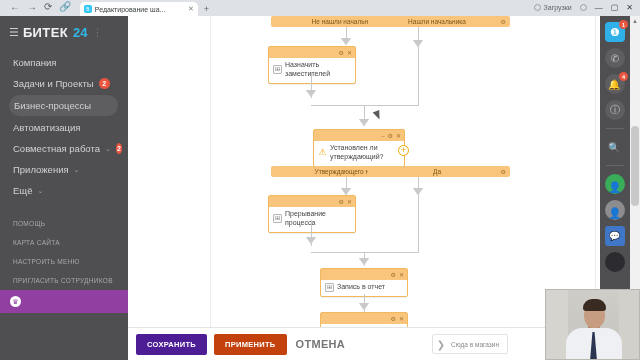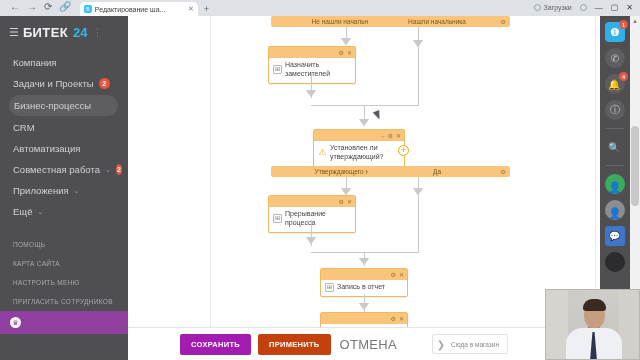--- a/index.html
+++ b/index.html
@@ -175,23 +175,23 @@
   .bottom-bar {
     position: absolute; left: 128px; top: 327px; width: 472px; height: 33px;
     background: #fff; border-top: 1px solid #e4e4e4;
     display: flex; align-items: center; padding-left: 8px; gap: 7px;
   }
   .btn {
     border-radius: 2px; font-size: 7.5px; font-weight: bold;
     letter-spacing: .3px; color: #fff;
     padding: 6px 11px; white-space: nowrap;
   }
-  .btn-save { background: #a21caf; margin-left: 44px; }
+  .btn-save { background: #4c1d95; }
   .btn-apply { background: #c2410c; }
-  .btn-cancel { color: #777; font-size: 13px; letter-spacing: .3px; padding: 6px 2px; }
+  .btn-cancel { color: #777; font-size: 11px; letter-spacing: .3px; padding: 6px 2px; font-weight: bold; }
   .shop-widget {
     margin-left: auto; margin-right: 92px;
     display: flex; align-items: center; gap: 6px;
     border: 1px solid #e2e2e2; border-radius: 2px;
     height: 20px; padding: 0 8px 0 4px; background: #fff;
   }
   .shop-chev { color: #a8a8a8; font-size: 10px; }
   .shop-txt { font-size: 6.5px; color: #8b8b8b; white-space: nowrap; }
 
   
@@ -305,23 +305,20 @@
   <div class="menu">
     <div class="menu-item">
       <span>Компания</span>
     </div>
     <div class="menu-item">
       <span>Задачи и Проекты</span>
       <span class="badge">2</span>
     </div>
     <div class="menu-item active">
       <span>Бизнес-процессы</span>
-    </div>
-    <div class="menu-item">
-      <span>CRM</span>
     </div>
     <div class="menu-item">
       <span>Автоматизация</span>
     </div>
     <div class="menu-item">
       <span>Совместная работа</span>
       <span class="caret">⌄</span>
       <span class="badge">2</span>
     </div>
     <div class="menu-item">

